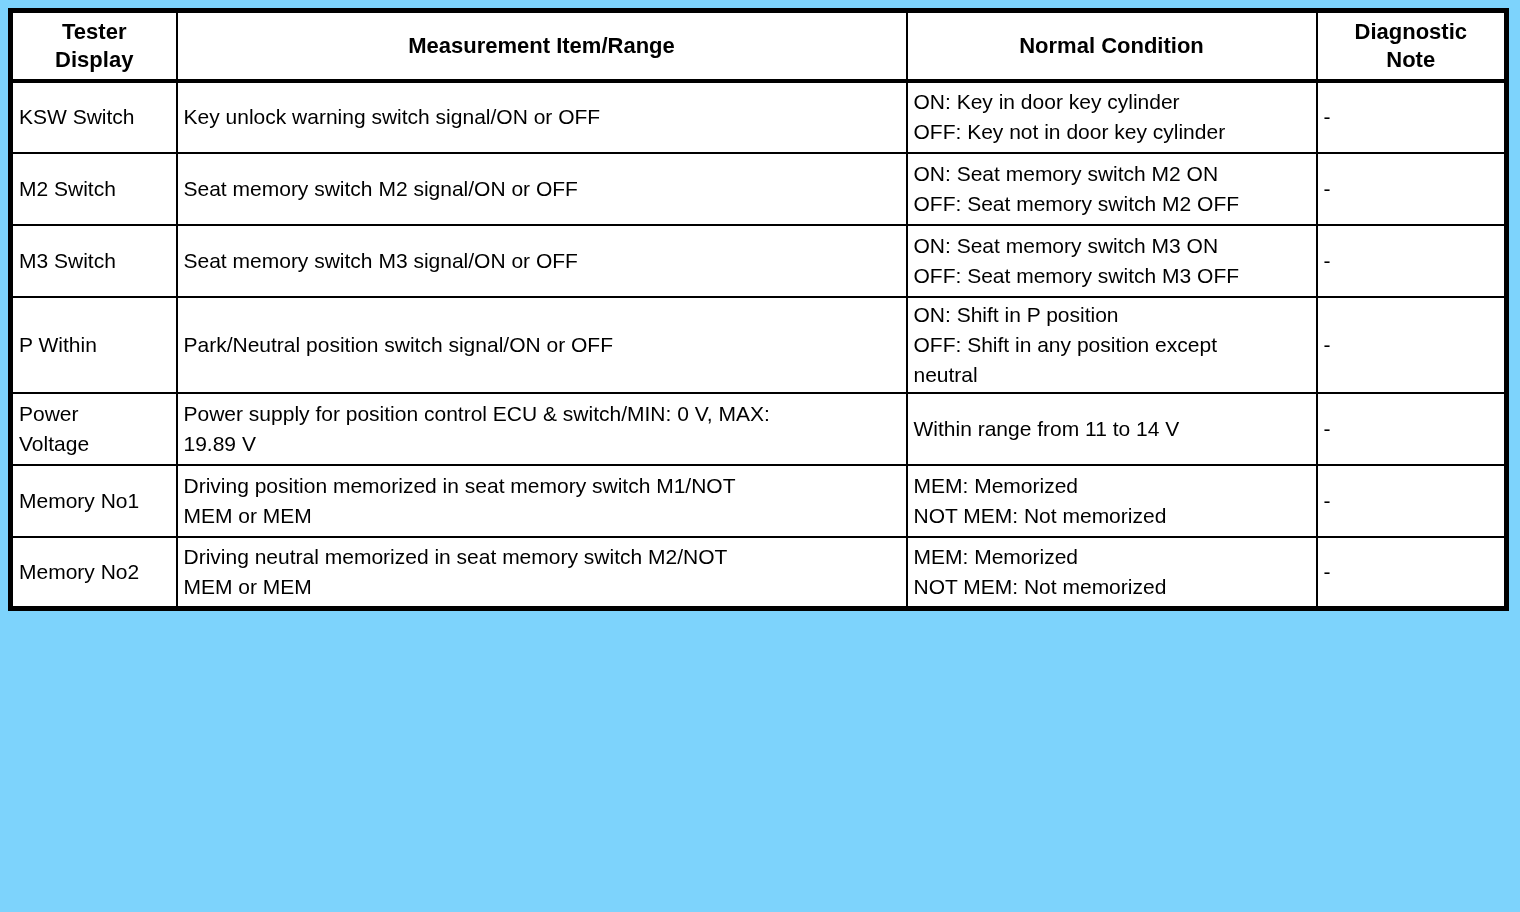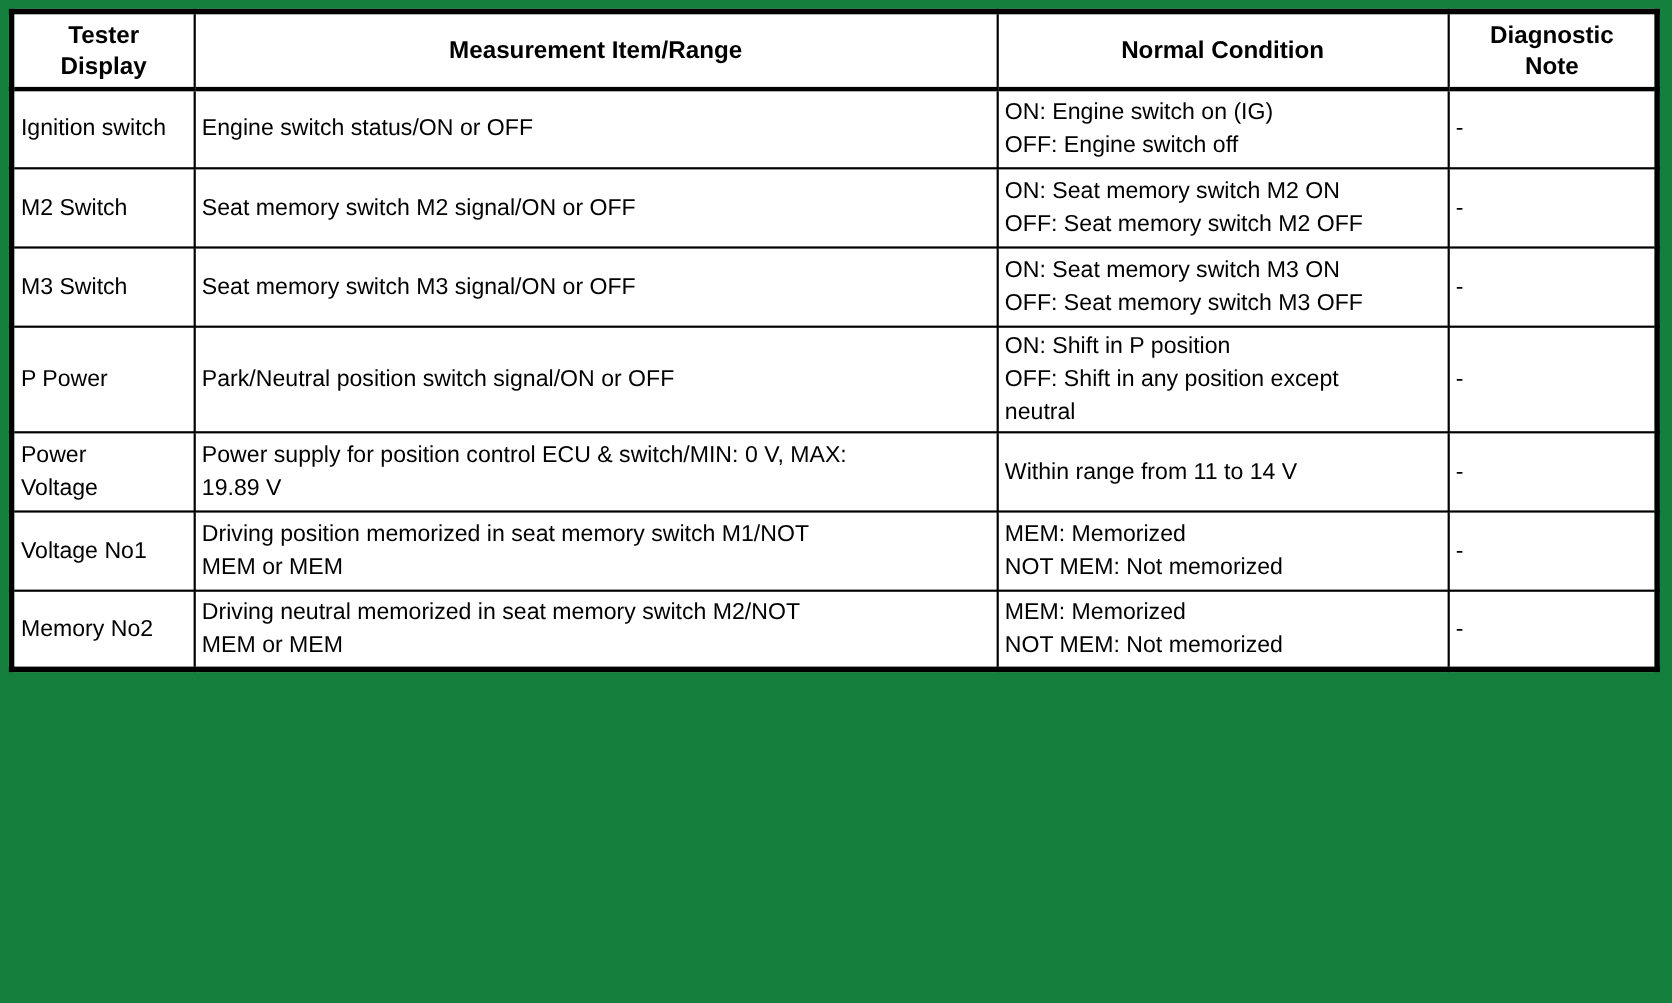--- a/index.html
+++ b/index.html
@@ -5,21 +5,21 @@
   html, body {
     margin: 0;
     padding: 0;
     background: #ffffff;
     font-family: "Liberation Sans", sans-serif;
     color: #000000;
   }
   .page {
     width: 1520px;
     height: 912px;
-    background: #15803d;
+    background: #7dd3fc;
     box-sizing: border-box;
     padding: 8px 12px 9px 8px;
   }
   table.diag {
     border-collapse: collapse;
     table-layout: fixed;
     width: 1496px;
     background: #ffffff;
     border: 5px solid #000000;
   }
@@ -73,58 +73,58 @@
         <th>Tester
 Display</th>
         <th>Measurement Item/Range</th>
         <th>Normal Condition</th>
         <th>Diagnostic
 Note</th>
       </tr>
     </thead>
     <tbody>
       <tr>
-        <td>Ignition switch</td>
-        <td>Engine switch status/ON or OFF</td>
-        <td>ON: Engine switch on (IG)
-OFF: Engine switch off</td>
+        <td>KSW Switch</td>
+        <td>Key unlock warning switch signal/ON or OFF</td>
+        <td>ON: Key in door key cylinder
+OFF: Key not in door key cylinder</td>
         <td>-</td>
       </tr>
       <tr>
         <td>M2 Switch</td>
         <td>Seat memory switch M2 signal/ON or OFF</td>
         <td>ON: Seat memory switch M2 ON
 OFF: Seat memory switch M2 OFF</td>
         <td>-</td>
       </tr>
       <tr>
         <td>M3 Switch</td>
         <td>Seat memory switch M3 signal/ON or OFF</td>
         <td>ON: Seat memory switch M3 ON
 OFF: Seat memory switch M3 OFF</td>
         <td>-</td>
       </tr>
       <tr class="tall">
-        <td>P Power</td>
+        <td>P Within</td>
         <td>Park/Neutral position switch signal/ON or OFF</td>
         <td>ON: Shift in P position
 OFF: Shift in any position except
 neutral</td>
         <td>-</td>
       </tr>
       <tr>
         <td>Power
 Voltage</td>
         <td>Power supply for position control ECU &amp; switch/MIN: 0 V, MAX:
 19.89 V</td>
         <td>Within range from 11 to 14 V</td>
         <td>-</td>
       </tr>
       <tr>
-        <td>Voltage No1</td>
+        <td>Memory No1</td>
         <td>Driving position memorized in seat memory switch M1/NOT
 MEM or MEM</td>
         <td>MEM: Memorized
 NOT MEM: Not memorized</td>
         <td>-</td>
       </tr>
       <tr>
         <td>Memory No2</td>
         <td>Driving neutral memorized in seat memory switch M2/NOT
 MEM or MEM</td>

